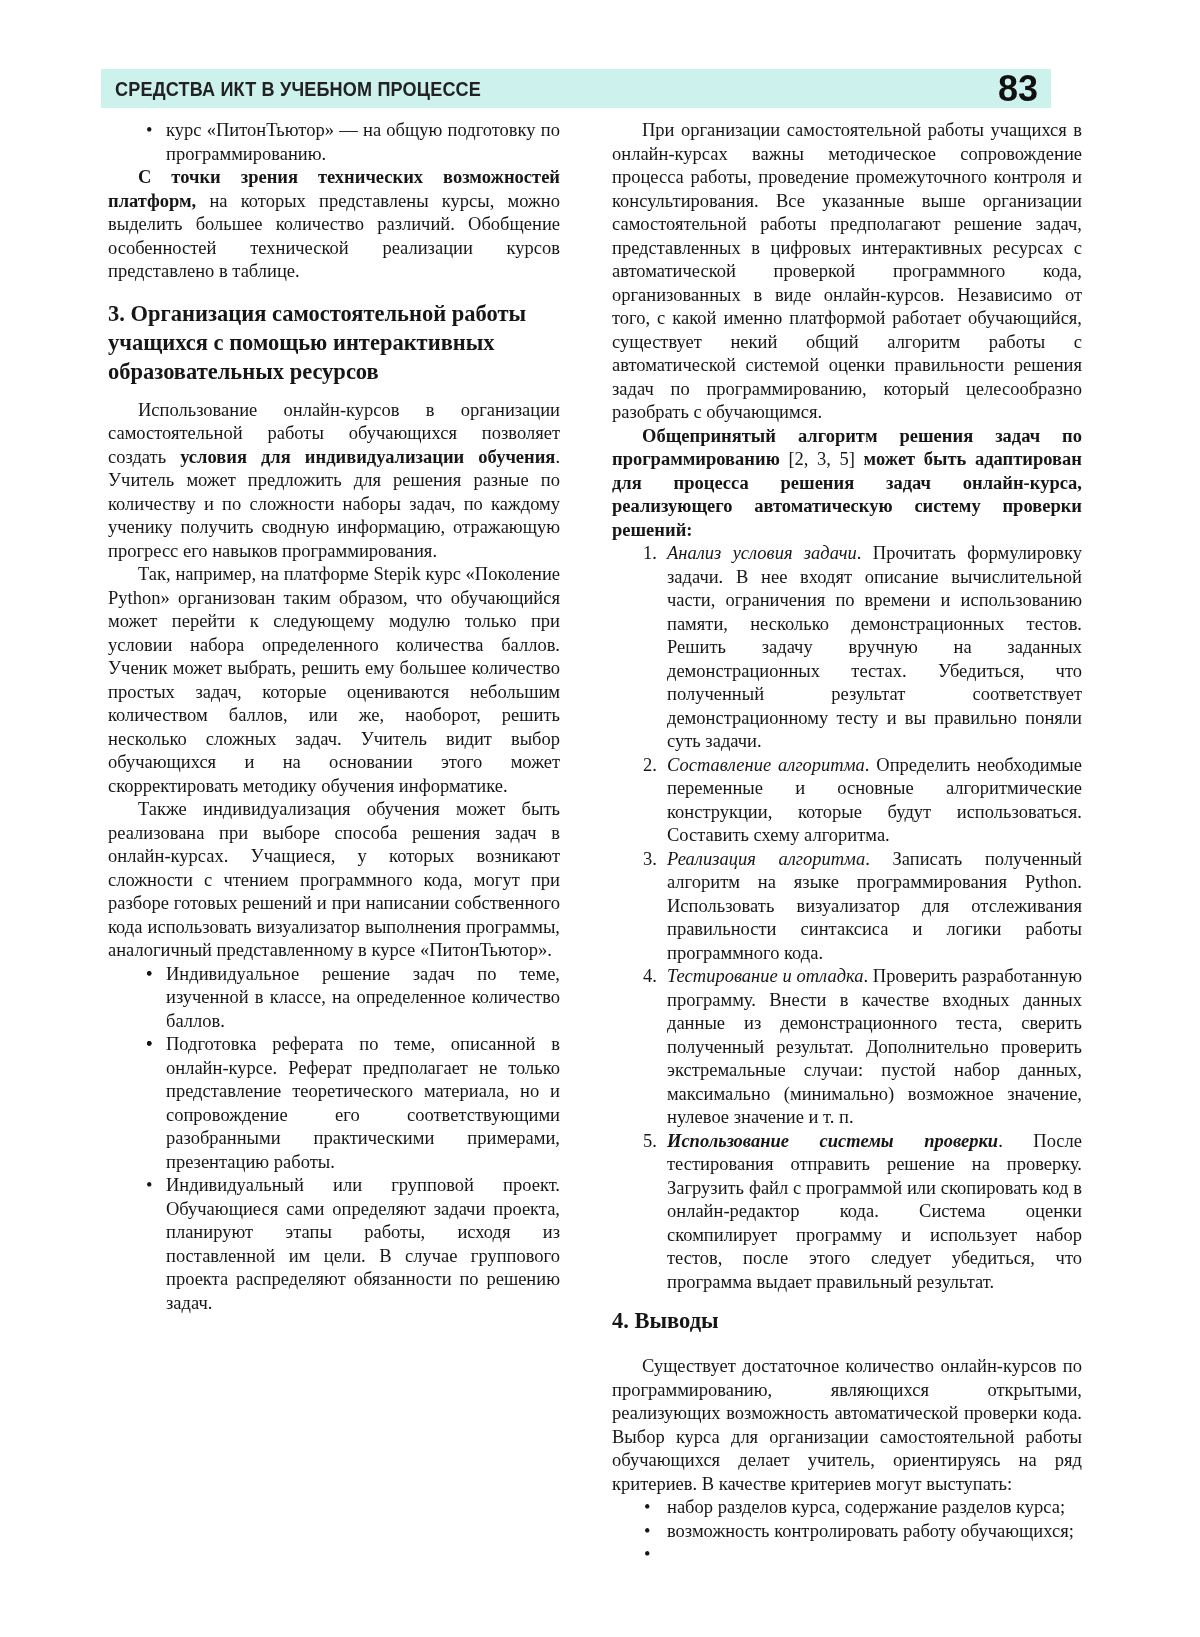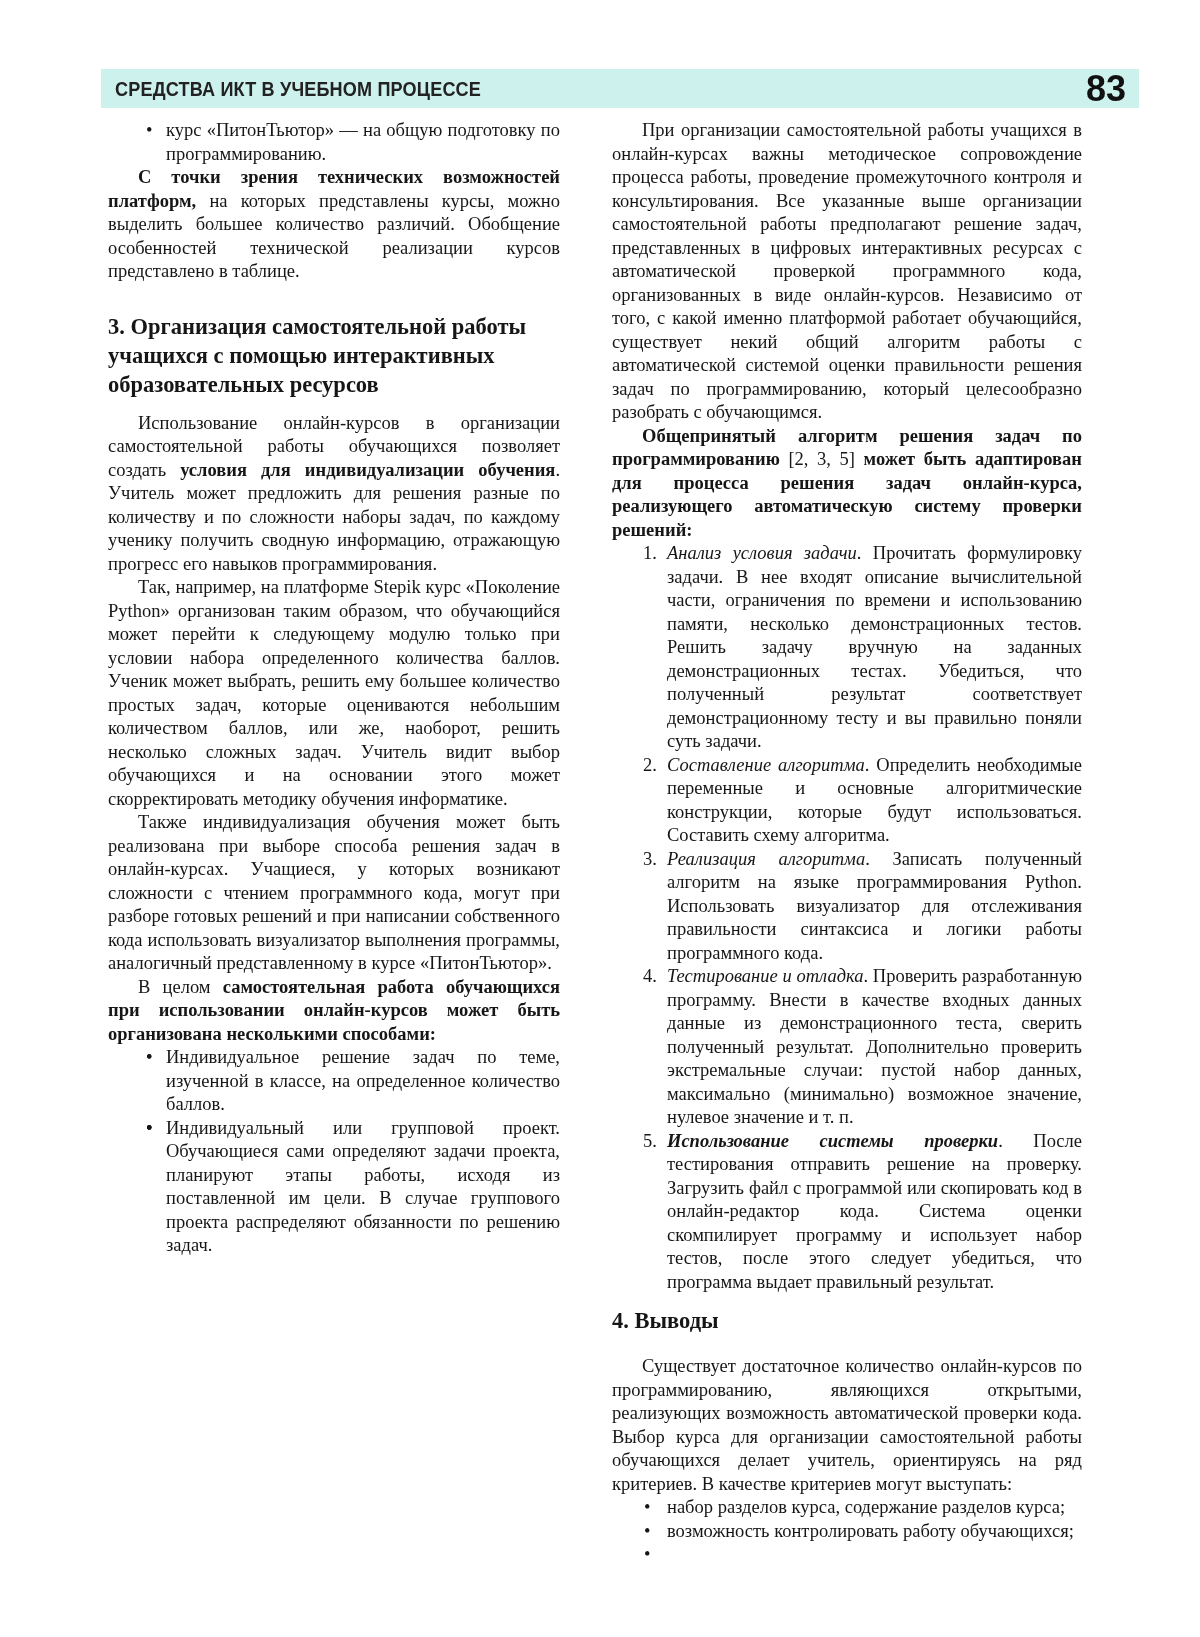--- a/index.html
+++ b/index.html
@@ -6,21 +6,21 @@
   body {
     width: 1200px; height: 1637px;
     background: #ffffff;
     position: relative;
     font-family: "Liberation Serif", serif;
     color: #161616;
     overflow: hidden;
   }
   .band {
     position: absolute; left: 101px; top: 69px;
-    width: 1038px; height: 39px;
+    width: 950px; height: 39px;
     background: #cdf2ee;
     display: flex; align-items: center; justify-content: space-between;
     box-sizing: border-box; padding: 0 13px 0 14px;
     font-family: "Liberation Sans", sans-serif;
   }
   .band-title {
     font-weight: bold; font-size: 21px; color: #222;
     transform: scaleX(0.86); transform-origin: left center;
     white-space: nowrap; letter-spacing: 0.2px;
   }
@@ -29,21 +29,21 @@
     position: absolute; left: 108px; top: 119px;
     display: flex; gap: 52px;
   }
   .col { font-size: 18.5px; line-height: 23.5px; text-align: justify; hyphens: auto; }
   .col-left { width: 452px; }
   .col-right { width: 470px; }
   p { margin: 0; text-indent: 30px; }
   .b { font-weight: bold; }
   h2 {
     font-size: 22.5px; line-height: 29px; font-weight: bold;
-    margin: 28px 0 13px; text-align: left; text-indent: 0; hyphens: none;
+    margin: 15px 0 13px; text-align: left; text-indent: 0; hyphens: none;
   }
   h2.h4 { margin: 12px 0 20px; }
   ul.bul, ol.numl { list-style: none; margin: 0; padding: 0; }
   ul.bul li { position: relative; padding-left: 58px; }
   ul.bul li .mark { position: absolute; left: 38px; top: 0; }
   ul.bul.r li { padding-left: 55px; }
   ul.bul.r li .mark { left: 32px; }
   ol.numl li { position: relative; padding-left: 55px; }
   ol.numl li .num { position: absolute; left: 31px; top: 0; }
   .term { font-style: italic; }
@@ -61,27 +61,26 @@
 
   <div class="col col-left">
     <ul class="bul">
       <li><span class="mark">•</span><span>курс «ПитонТьютор» — на общую подготовку по программированию.</span></li>
     </ul>
     <p><span class="b">С точки зрения технических возможностей платформ,</span><span> на которых представлены курсы, можно выделить большее количество различий. Обобщение особенностей технической реализации курсов представлено в таблице.</span></p>
     <h2>3. Организация самостоятельной работы учащихся с помощью интерактивных образовательных ресурсов</h2>
     <p><span>Использование онлайн-курсов в организации самостоятельной работы обучающихся позволяет создать </span><span class="b">условия для индивидуализации обучения</span><span>. Учитель может предложить для решения разные по количеству и по сложности наборы задач, по каждому ученику получить сводную информацию, отражающую прогресс его навыков программирования.</span></p>
     <p>Так, например, на платформе Stepik курс «Поколение Python» организован таким образом, что обучающийся может перейти к следующему модулю только при условии набора определенного количества баллов. Ученик может выбрать, решить ему большее количество простых задач, которые оцениваются небольшим количеством баллов, или же, наоборот, решить несколько сложных задач. Учитель видит выбор обучающихся и на основании этого может скорректировать методику обучения информатике.</p>
     <p>Также индивидуализация обучения может быть реализована при выборе способа решения задач в онлайн-курсах. Учащиеся, у которых возникают сложности с чтением программного кода, могут при разборе готовых решений и при написании собственного кода использовать визуализатор выполнения программы, аналогичный представленному в курсе «ПитонТьютор».</p>
-    <p><span>В целом </span><span class="b">самостоятельная работа обучающихся при использовании онлайн-курсов может быть организована несколькими способами:</span></p>
     <ul class="bul">
       <li><span class="mark">•</span></li>
       <li><span class="mark">•</span><span>Индивидуальное решение задач по теме, изученной в классе, на определенное количество баллов.</span></li>
       <li><span class="mark">•</span></li>
       <li><span class="mark">•</span></li>
-      <li><span class="mark">•</span></li>
+      <li><span class="mark">•</span><span>Подготовка реферата по теме, описанной в онлайн-курсе. Реферат предполагает не только представление теоретического материала, но и сопровождение его соответствующими разобранными практическими примерами, презентацию работы.</span></li>
       <li><span class="mark">•</span><span>Индивидуальный или групповой проект. Обучающиеся сами определяют задачи проекта, планируют этапы работы, исходя из поставленной им цели. В случае группового проекта распределяют обязанности по решению задач.</span></li>
     </ul>
   </div>
 
   <div class="col col-right">
     <p>При организации самостоятельной работы учащихся в онлайн-курсах важны методическое сопровождение процесса работы, проведение промежуточного контроля и консультирования. Все указанные выше организации самостоятельной работы предполагают решение задач, представленных в цифровых интерактивных ресурсах с автоматической проверкой программного кода, организованных в виде онлайн-курсов. Независимо от того, с какой именно платформой работает обучающийся, существует некий общий алгоритм работы с автоматической системой оценки правильности решения задач по программированию, который целесообразно разобрать с обучающимся.</p>
     <p><span class="b">Общепринятый алгоритм решения задач по программированию</span><span> [2, 3, 5] </span><span class="b">может быть адаптирован для процесса решения задач онлайн-курса, реализующего автоматическую систему проверки решений:</span></p>
     <ol class="numl">
       <li><span class="num">1.</span><span class="term">Анализ условия задачи</span><span>. Прочитать формулировку задачи. В нее входят описание вычислительной части, ограничения по времени и использованию памяти, несколько демонстрационных тестов. Решить задачу вручную на заданных демонстрационных тестах. Убедиться, что полученный результат соответствует демонстрационному тесту и вы правильно поняли суть задачи.</span></li>
       <li><span class="num">2.</span><span class="term">Составление алгоритма</span><span>. Определить необходимые переменные и основные алгоритмические конструкции, которые будут использоваться. Составить схему алгоритма.</span></li>

